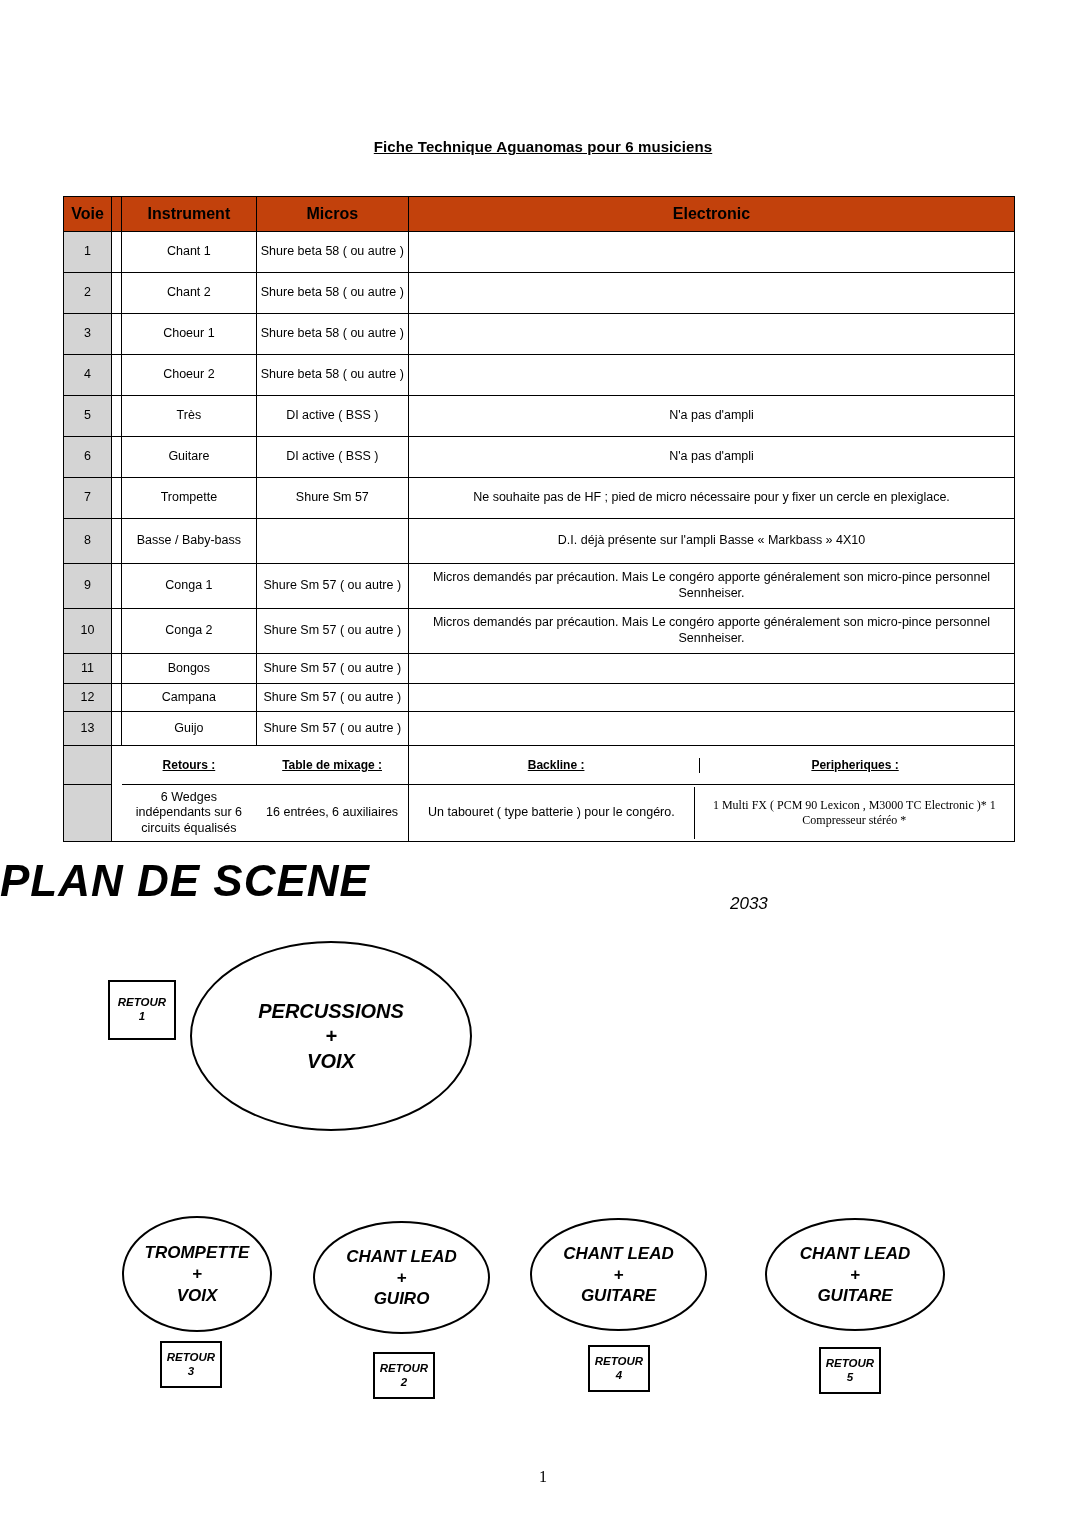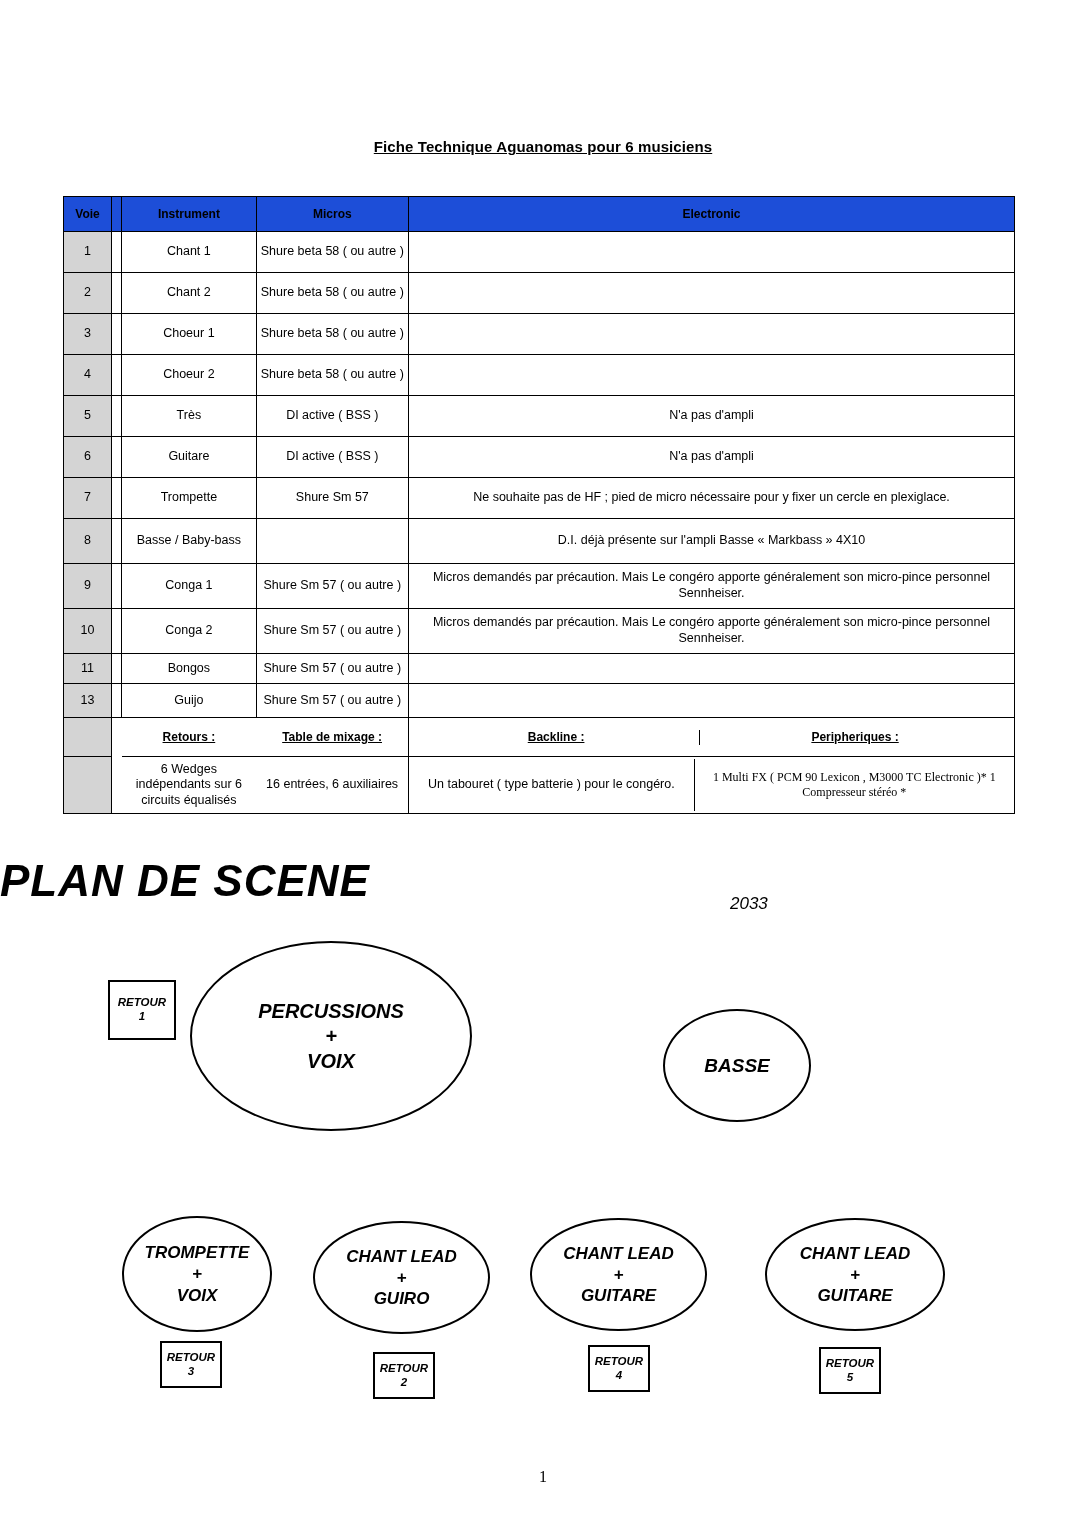--- a/index.html
+++ b/index.html
@@ -47,23 +47,23 @@
   .tech-table td, .tech-table th {
     border: 1px solid #000;
     font-size: 12.5px;
     font-weight: normal;
     padding: 2px 4px;
     vertical-align: middle;
     text-align: center;
     line-height: 1.25;
   }
   .hdr td {
-    background: #1d4ed8;
-    font-weight: bold;
-    font-size: 12px;
+    background: #c2410c;
+    font-weight: bold;
+    font-size: 16px;
     height: 30px;
   }
   .col-voie   { width: 48px; }
   .col-gap    { width: 10px; border-top: 1px solid #000; border-bottom: 1px solid #000; }
   .col-instr  { width: 134px; }
   .col-micro  { width: 152px; }
   .col-rem    { width: 604px; }
 
   .voie-cell {
     background: #d4d4d4;
@@ -270,20 +270,27 @@
         <td>Shure Sm 57 ( ou autre )</td>
         <td class="rem-cell">Micros demandés par précaution. Mais Le congéro apporte généralement son  micro-pince personnel Sennheiser.</td>
       </tr>
       <tr style="height:30px">
         <td class="voie-cell">11</td>
         <td class="spacer-col"></td>
         <td>Bongos</td>
         <td>Shure Sm 57 ( ou autre )</td>
         <td class="rem-center"></td>
       </tr>
+      <tr style="height:28px">
+        <td class="voie-cell">12</td>
+        <td class="spacer-col"></td>
+        <td>Campana</td>
+        <td>Shure Sm 57 ( ou autre )</td>
+        <td class="rem-center"></td>
+      </tr>
       <tr style="height:34px">
         <td class="voie-cell">13</td>
         <td class="spacer-col"></td>
         <td>Guijo</td>
         <td>Shure Sm 57 ( ou autre )</td>
         <td class="rem-center"></td>
       </tr>
 
       <tr class="info-hdr">
         <td class="grey-blank" style="border:1px solid #000"></td>
@@ -316,23 +323,20 @@
   <div class="plan-year">2033</div>
 
   <div class="stage">
 
     <div class="ellipse" style="left:190px; top:941px; width:282px; height:190px; font-size:20px;">
       <div>PERCUSSIONS</div>
       <div>+</div>
       <div>VOIX</div>
     </div>
 
-    <div class="ellipse" style="left:663px; top:1009px; width:148px; height:113px; font-size:19px;">
-      <div>BASSE</div>
-    </div>
 
     <div class="ellipse" style="left:122px; top:1216px; width:150px; height:116px; font-size:17px;">
       <div>TROMPETTE</div>
       <div>+</div>
       <div>VOIX</div>
     </div>
 
     <div class="ellipse" style="left:313px; top:1221px; width:177px; height:113px; font-size:17px;">
       <div>CHANT LEAD</div>
       <div>+</div>

